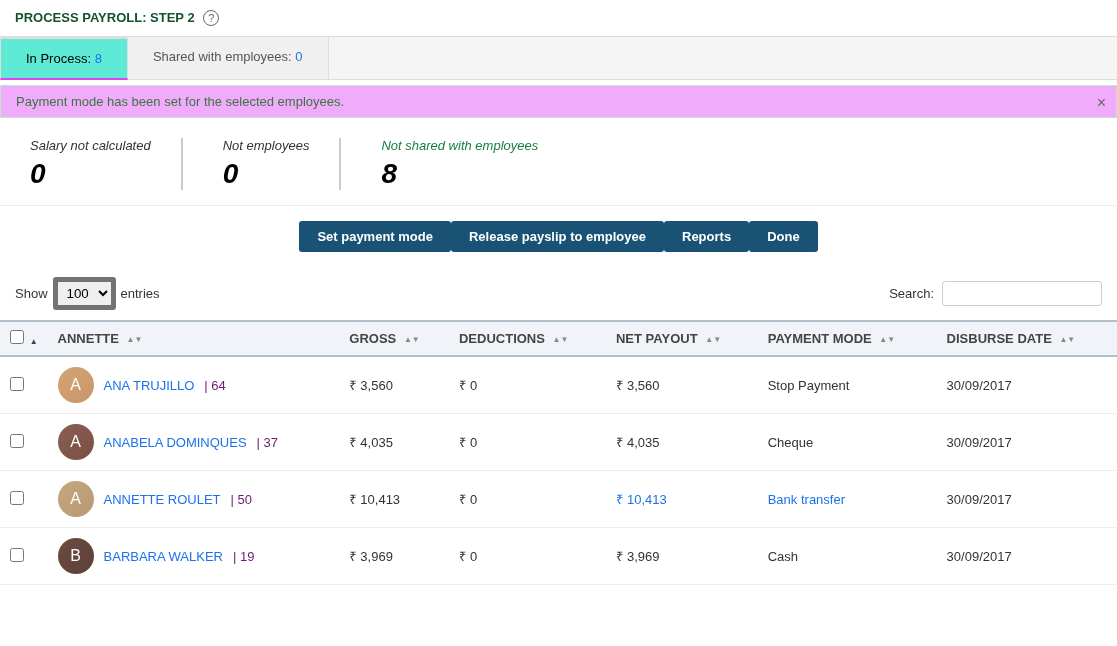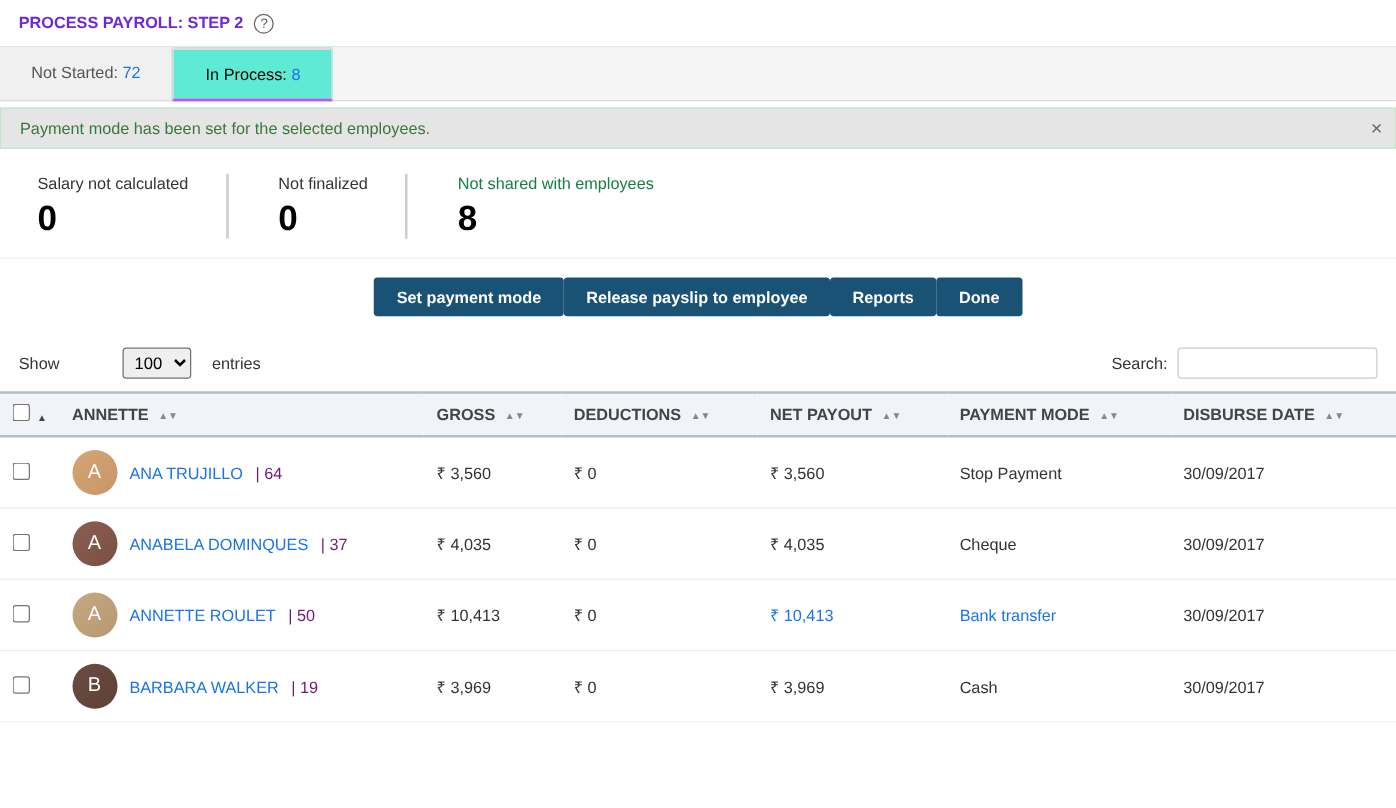--- a/index.html
+++ b/index.html
@@ -4,21 +4,21 @@
   <style>
     * { box-sizing: border-box; margin: 0; padding: 0; }
     body { font-family: Arial, sans-serif; font-size: 13px; color: #333; background: #fff; }
     
     .page-header {
       padding: 10px 15px;
       background: #fff;
       border-bottom: 1px solid #ddd;
     }
     .page-header a {
-      color: #6d28d9;
+      color: #14532d;
       text-decoration: none;
       font-size: 13px;
       font-weight: bold;
     }
     .help-icon {
       display: inline-flex;
       align-items: center;
       justify-content: center;
       width: 16px;
       height: 16px;
@@ -50,21 +50,21 @@
       font-weight: normal;
       border-top: 2px solid #ddd;
       border-left: 1px solid #ddd;
       margin-bottom: -1px;
     }
     .tab-item span.count {
       color: #1a73e8;
     }
 
     .alert-bar {
-      background: #e5e5e5;
+      background: #f0abfc;
       border: 1px solid #c3e6cb;
       padding: 8px 15px;
       color: #3c763d;
       font-size: 13px;
       position: relative;
       margin: 5px 0;
     }
     .alert-close {
       position: absolute;
       right: 10px;
@@ -76,20 +76,21 @@
 
     .stats-row {
       display: flex;
       padding: 15px 20px;
       border-bottom: 1px solid #eee;
     }
     .stat-block {
       padding: 0 30px 0 10px;
       border-right: 2px solid #ccc;
       margin-right: 30px;
+      font-style: italic;
     }
     .stat-block:last-child {
       border-right: none;
     }
     .stat-label {
       font-size: 13px;
       color: #333;
       margin-bottom: 5px;
     }
     .stat-label.blue {
@@ -121,27 +122,26 @@
 
     .table-controls {
       display: flex;
       justify-content: space-between;
       align-items: center;
       padding: 10px 15px;
     }
     .show-entries {
       display: flex;
       align-items: center;
-      gap: 17px;
+      gap: 5px;
     }
     .show-entries select {
-      border: 1px solid #737373;
+      border: 5px solid #737373;
       padding: 3px 5px;
       border-radius: 3px;
-      margin-left: 33px;
     }
     .search-box {
       display: flex;
       align-items: center;
       gap: 8px;
     }
     .search-box input {
       border: 1px solid #ccc;
       padding: 4px 8px;
       border-radius: 3px;
@@ -225,42 +225,42 @@
   </style>
 </head>
 <body>
 
 <div class="page-header">
   <a>PROCESS PAYROLL: STEP 2</a>
   <span class="help-icon">?</span>
 </div>
 
 <div class="tabs-bar">
-  <div class="tab-item">
-    <span>Not Started:</span>
-    <span class="count">72</span>
-  </div>
   <div class="tab-item active">
     <span>In Process:</span>
     <span class="count">8</span>
+  </div>
+  <div class="tab-item">
+    <span>Shared with employees:</span>
+    <span class="count">0</span>
   </div>
 </div>
 
 <div class="alert-bar">
   <span>Payment mode has been set for the selected employees.</span>
   <span class="alert-close">×</span>
 </div>
 
 <div class="stats-row">
   <div class="stat-block">
     <div class="stat-label">Salary not calculated</div>
     <div class="stat-value">0</div>
   </div>
   <div class="stat-block">
-    <div class="stat-label">Not finalized</div>
+    <div class="stat-label">Not employees</div>
     <div class="stat-value">0</div>
   </div>
   <div class="stat-block">
     <div class="stat-label blue">Not shared with employees</div>
     <div class="stat-value">8</div>
   </div>
 </div>
 
 <div class="action-buttons">
   <button class="btn btn-primary">Set payment mode</button>

